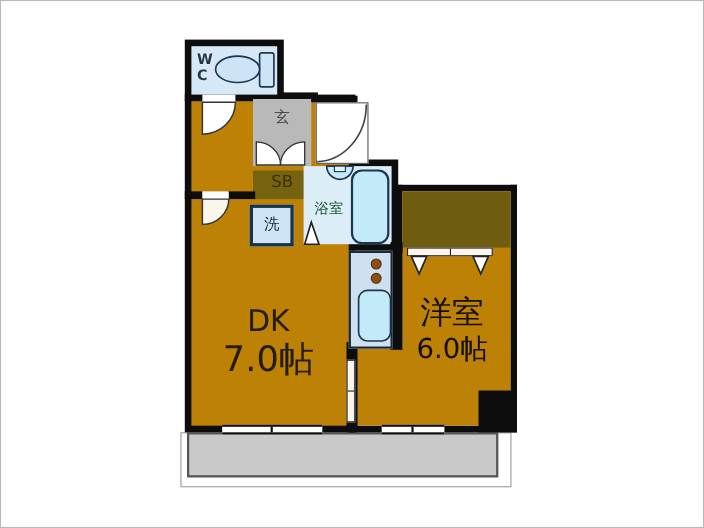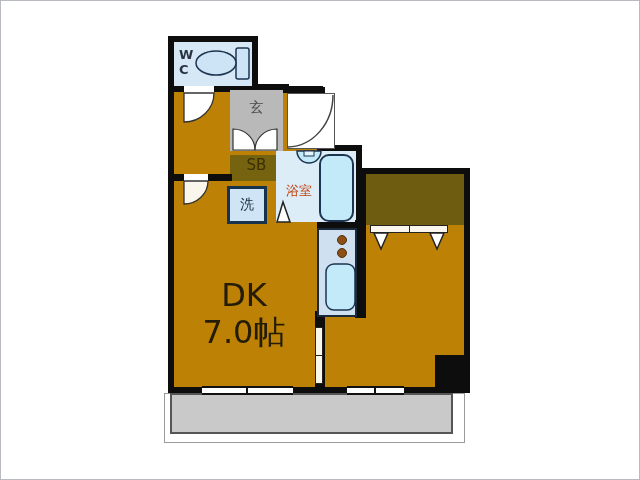--- a/index.html
+++ b/index.html
@@ -7,24 +7,24 @@
   .wall{position:absolute;background:#0d0d0d;z-index:1;}
   .wall.top{z-index:3;}
   .fill{position:absolute;z-index:2;}
   .gap{position:absolute;background:#ffffff;z-index:5;}
   #arcs{position:absolute;left:0;top:0;z-index:6;}
   .lbl{position:absolute;z-index:7;text-align:center;line-height:1.15;}
   .lbl-wc{left:179px;top:47px;width:16px;font-size:13px;font-weight:bold;color:#2a3440;word-break:break-all;line-height:15px;text-align:left;}
   .lbl-genkan{left:230px;top:99px;width:53px;font-size:14px;color:#4a4a4a;}
   .lbl-sb{left:230px;top:157px;width:53px;font-size:15px;color:#3a3000;}
   .lbl-laundry{left:227px;top:196px;width:40px;font-size:14px;color:#15293c;}
-  .lbl-bath{left:274px;top:184px;width:50px;font-size:13px;color:#c2410c;}
+  .lbl-bath{left:274px;top:184px;width:50px;font-size:13px;color:#14532d;}
   .lbl-cl{left:366px;top:188px;width:98px;font-size:17px;color:#3a3000;letter-spacing:3px;}
   .lbl-dk{left:188px;top:277px;width:112px;color:#241c04;}
-  .lbl-dk .l1{font-size:32px;}
+  .lbl-dk .l1{font-size:27px;}
   .lbl-dk .l2{font-size:32px;}
   .lbl-yo{left:354px;top:268px;width:114px;color:#140f02;}
   .lbl-yo .l1{font-size:29px;}
   .lbl-yo .l2{font-size:25px;margin-top:2px;}
   .lbl-balcony{left:170px;top:401px;width:287px;font-size:15px;color:#4a4a4a;}
   .window{position:absolute;background:#fff;border-top:2px solid #111;border-bottom:2px solid #111;z-index:5;}
   .window .tick{position:absolute;top:0;width:2px;height:100%;background:#111;}
   .slidedoor{position:absolute;background:#fbf6ec;border:1px solid #222;z-index:5;}
   .foldstrip{position:absolute;background:#fbf6ec;border:1px solid #222;z-index:5;}
   .foldstrip .tick{position:absolute;left:50%;top:0;width:1px;height:100%;background:#222;}
@@ -121,14 +121,18 @@
 
   <div class="lbl lbl-wc">WC</div>
   <div class="lbl lbl-genkan">玄</div>
   <div class="lbl lbl-sb">SB</div>
   <div class="lbl lbl-laundry">洗</div>
   <div class="lbl lbl-bath">浴室</div>
   <div class="lbl lbl-dk">
     <div class="l1">DK</div>
     <div class="l2">7.0帖</div>
   </div>
+  <div class="lbl lbl-yo">
+    <div class="l1">洋室</div>
+    <div class="l2">6.0帖</div>
+  </div>
 
 </div>
 
 </body></html>

